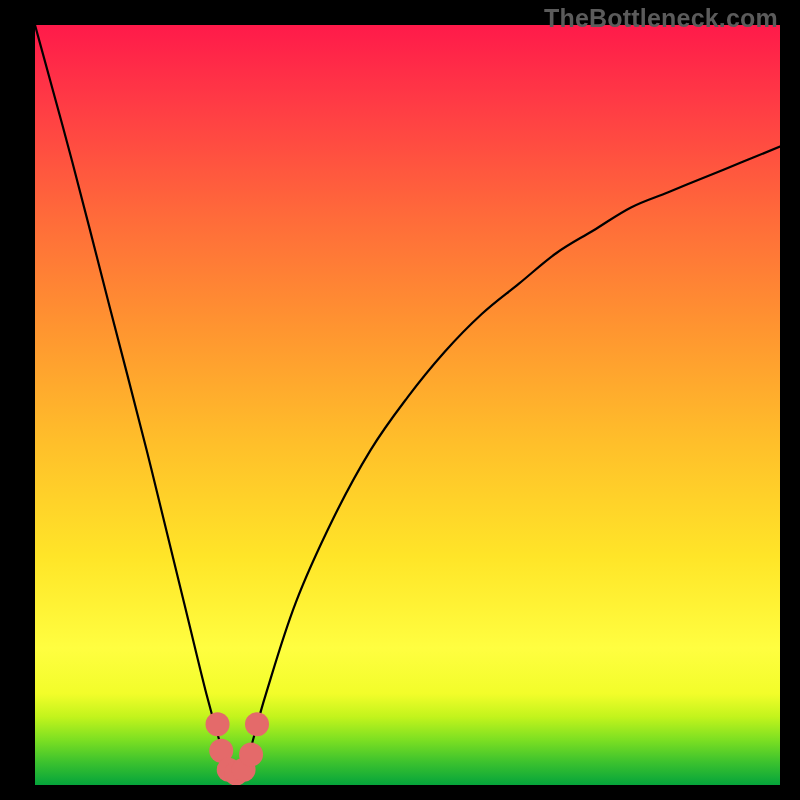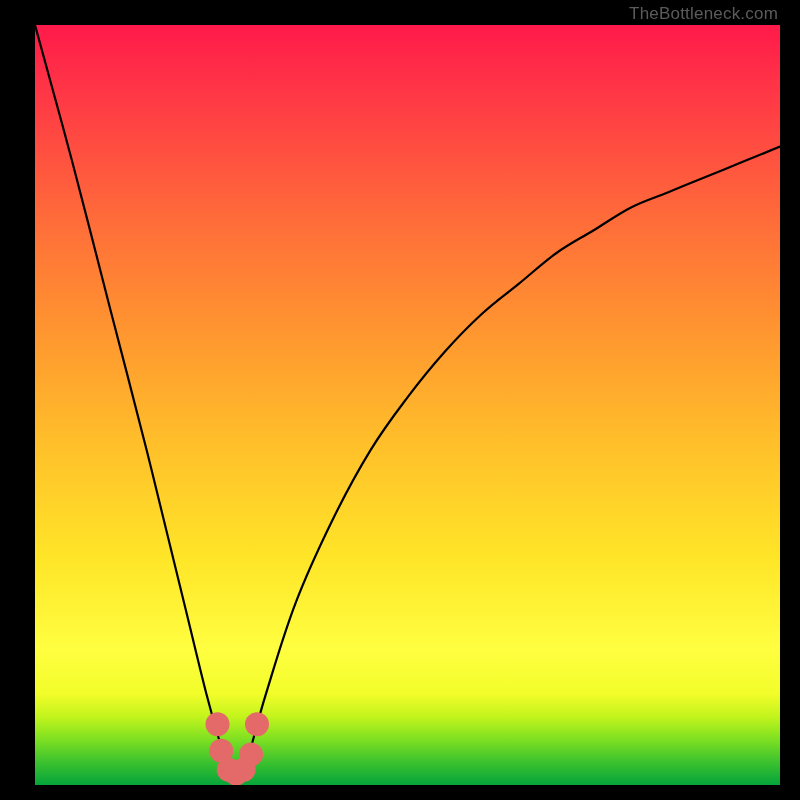--- a/index.html
+++ b/index.html
@@ -16,22 +16,22 @@
     top: 25px;
     width: 745px;
     height: 760px;
     overflow: hidden;
   }
   .watermark {
     position: absolute;
     top: 4px;
     right: 22px;
     font-family: Arial, Helvetica, sans-serif;
-    font-size: 17px;
-    font-weight: 400;
+    font-size: 25px;
+    font-weight: 700;
     color: #5b5b5b;
     letter-spacing: 0.2px;
   }
   svg { display: block; }
 </style>
 </head>
 <body>
 
 <div class="frame">
   <div class="plot">

